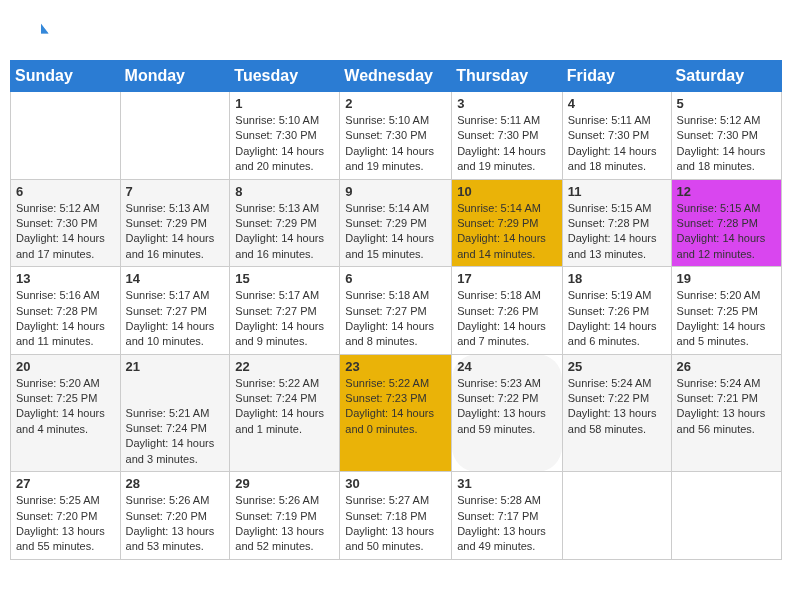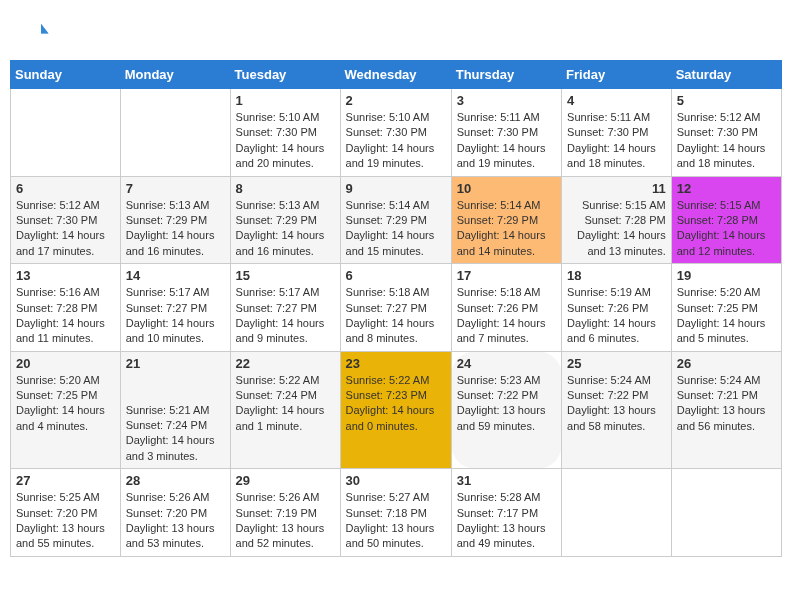--- a/index.html
+++ b/index.html
@@ -50,21 +50,21 @@
     .calendar {
       width: 100%;
       border-collapse: collapse;
       margin-top: 5px;
     }
     .calendar th {
       background-color: #2b7cd3;
       color: #fff;
       padding: 6px 4px;
       text-align: left;
-      font-size: 13px;
+      font-size: 16px;
       font-weight: bold;
       border: 1px solid #2b7cd3;
     }
     .calendar td {
       border: 1px solid #ccc;
       vertical-align: top;
       padding: 4px 5px;
       font-size: 11px;
       color: #333;
       width: 113px;
@@ -174,27 +174,27 @@
           <div class="day-info" style="white-space: pre-line;">Sunrise: 5:13 AM
 Sunset: 7:29 PM
 Daylight: 14 hours and 16 minutes.</div>
         </td>
         <td style="background: rgb(245, 245, 245);">
           <span class="day-num">9</span>
           <div class="day-info" style="white-space: pre-line;">Sunrise: 5:14 AM
 Sunset: 7:29 PM
 Daylight: 14 hours and 15 minutes.</div>
         </td>
-        <td style="background: #fdba74;">
+        <td style="background: #eab308;">
           <span class="day-num">10</span>
           <div class="day-info" style="white-space: pre-line;">Sunrise: 5:14 AM
 Sunset: 7:29 PM
 Daylight: 14 hours and 14 minutes.</div>
         </td>
-        <td style="background: rgb(245, 245, 245); text-align: right;">
+        <td style="background: rgb(245, 245, 245);">
           <span class="day-num">11</span>
           <div class="day-info" style="white-space: pre-line;">Sunrise: 5:15 AM
 Sunset: 7:28 PM
 Daylight: 14 hours and 13 minutes.</div>
         </td>
         <td style="background: #d946ef;">
           <span class="day-num">12</span>
           <div class="day-info" style="white-space: pre-line;">Sunrise: 5:15 AM
 Sunset: 7:28 PM
 Daylight: 14 hours and 12 minutes.</div>

